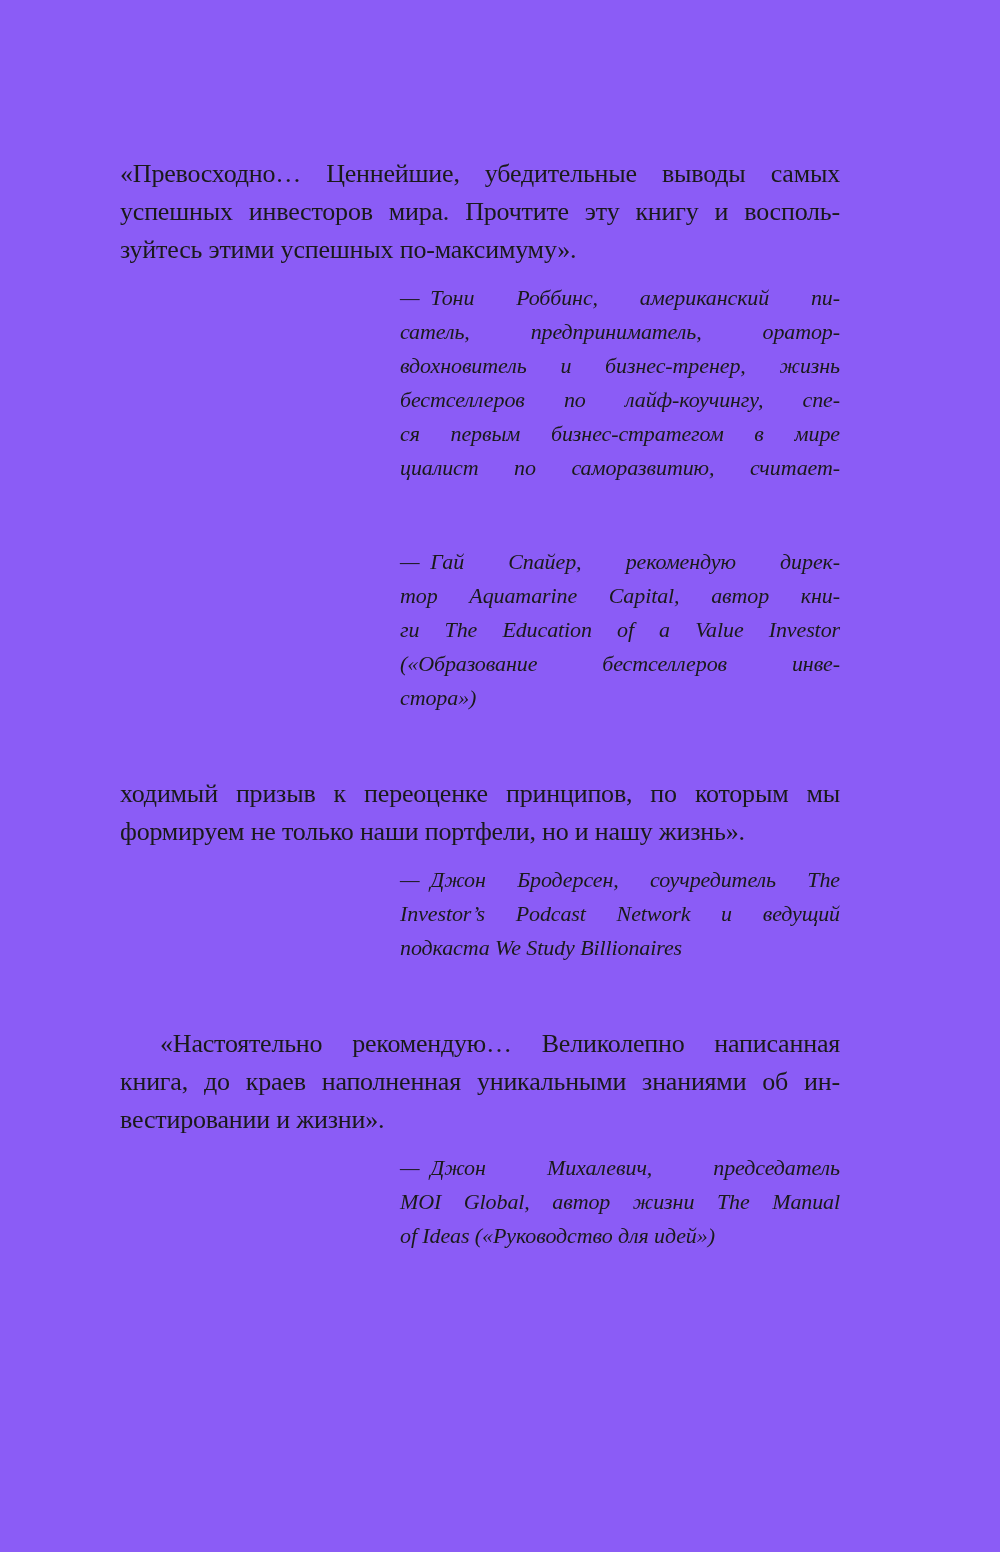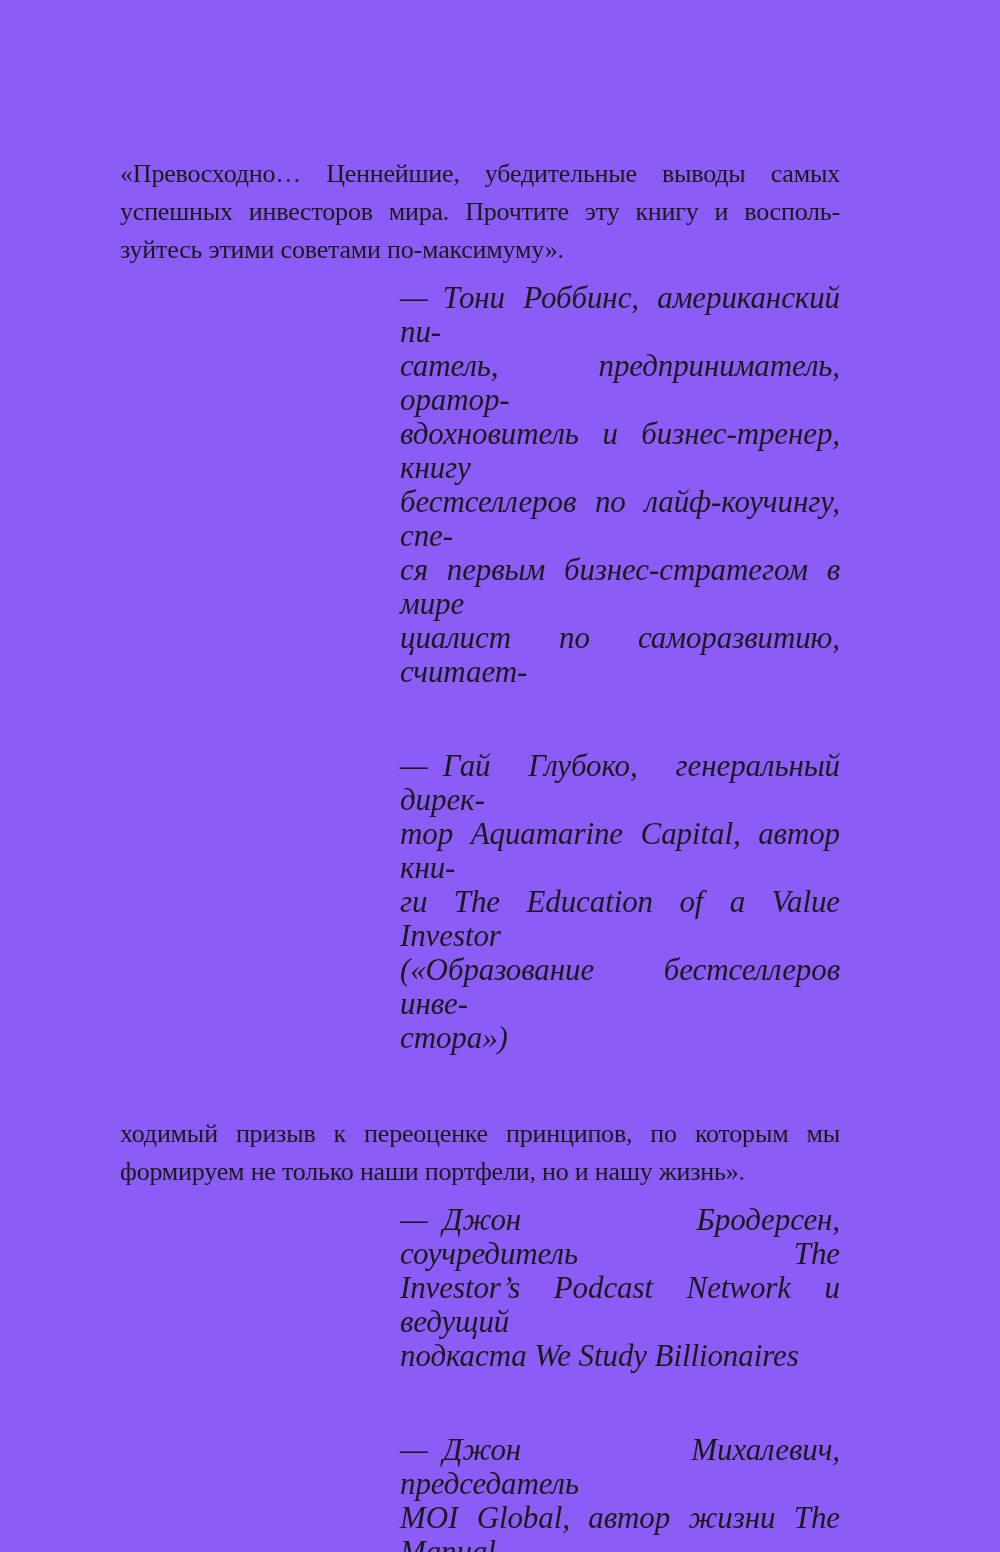--- a/index.html
+++ b/index.html
@@ -23,21 +23,21 @@
     font-size: 26px;
     line-height: 38px;
     letter-spacing: -0.2px;
     margin: 0 0 12px 0;
   }
   .attribution {
     width: 440px;
     margin: 0 0 60px 280px;
     font-family: "Liberation Serif", "DejaVu Serif", serif;
     font-style: italic;
-    font-size: 31px;
+    font-size: 22px;
     line-height: 34px;
     letter-spacing: -0.1px;
   }
   .ln {
     text-align: justify;
     text-align-last: justify;
     white-space: normal;
   }
   .ln.last {
     text-align-last: left;
@@ -48,55 +48,60 @@
 </style>
 </head>
 <body>
 
 <div class="page">
 
   <section>
     <div class="quote">
       <div class="ln">«Превосходно… Ценнейшие, убедительные выводы самых</div>
       <div class="ln">успешных инвесторов мира. Прочтите эту книгу и восполь-</div>
-      <div class="ln last">зуйтесь этими советами по-максимуму».</div>
+      <div class="ln last">зуйтесь этими успешных по-максимуму».</div>
     </div>
     <div class="attribution">
       <div class="ln">— Тони Роббинс, американский пи-</div>
       <div class="ln">сатель, предприниматель, оратор-</div>
-      <div class="ln">вдохновитель и бизнес-тренер, книгу</div>
+      <div class="ln">вдохновитель и бизнес-тренер, жизнь</div>
       <div class="ln">бестселлеров по лайф-коучингу, спе-</div>
       <div class="ln">ся первым бизнес-стратегом в мире</div>
       <div class="ln">циалист по саморазвитию, считает-</div>
     </div>
   </section>
 
   <section>
     <div class="attribution">
-      <div class="ln">— Гай Глубоко, генеральный дирек-</div>
+      <div class="ln">— Гай Спайер, рекомендую дирек-</div>
       <div class="ln">тор Aquamarine Capital, автор кни-</div>
       <div class="ln">ги The Education of a Value Investor</div>
       <div class="ln">(«Образование бестселлеров инве-</div>
       <div class="ln last">стора»)</div>
     </div>
   </section>
 
   <section>
     <div class="quote">
       <div class="ln">ходимый призыв к переоценке принципов, по которым мы</div>
       <div class="ln last">формируем не только наши портфели, но и нашу жизнь».</div>
     </div>
     <div class="attribution">
       <div class="ln">— Джон Бродерсен, соучредитель The</div>
       <div class="ln">Investor’s Podcast Network и ведущий</div>
       <div class="ln last">подкаста We Study Billionaires</div>
     </div>
   </section>
 
   <section>
+    <div class="quote">
+      <div class="ln indent">«Настоятельно рекомендую… Великолепно написанная</div>
+      <div class="ln">книга, до краев наполненная уникальными знаниями об ин-</div>
+      <div class="ln last">вестировании и жизни».</div>
+    </div>
     <div class="attribution">
       <div class="ln">— Джон Михалевич, председатель</div>
       <div class="ln">MOI Global, автор жизни The Manual</div>
       <div class="ln last">of Ideas («Руководство для идей»)</div>
     </div>
   </section>
 
 </div>
 
 </body></html>

